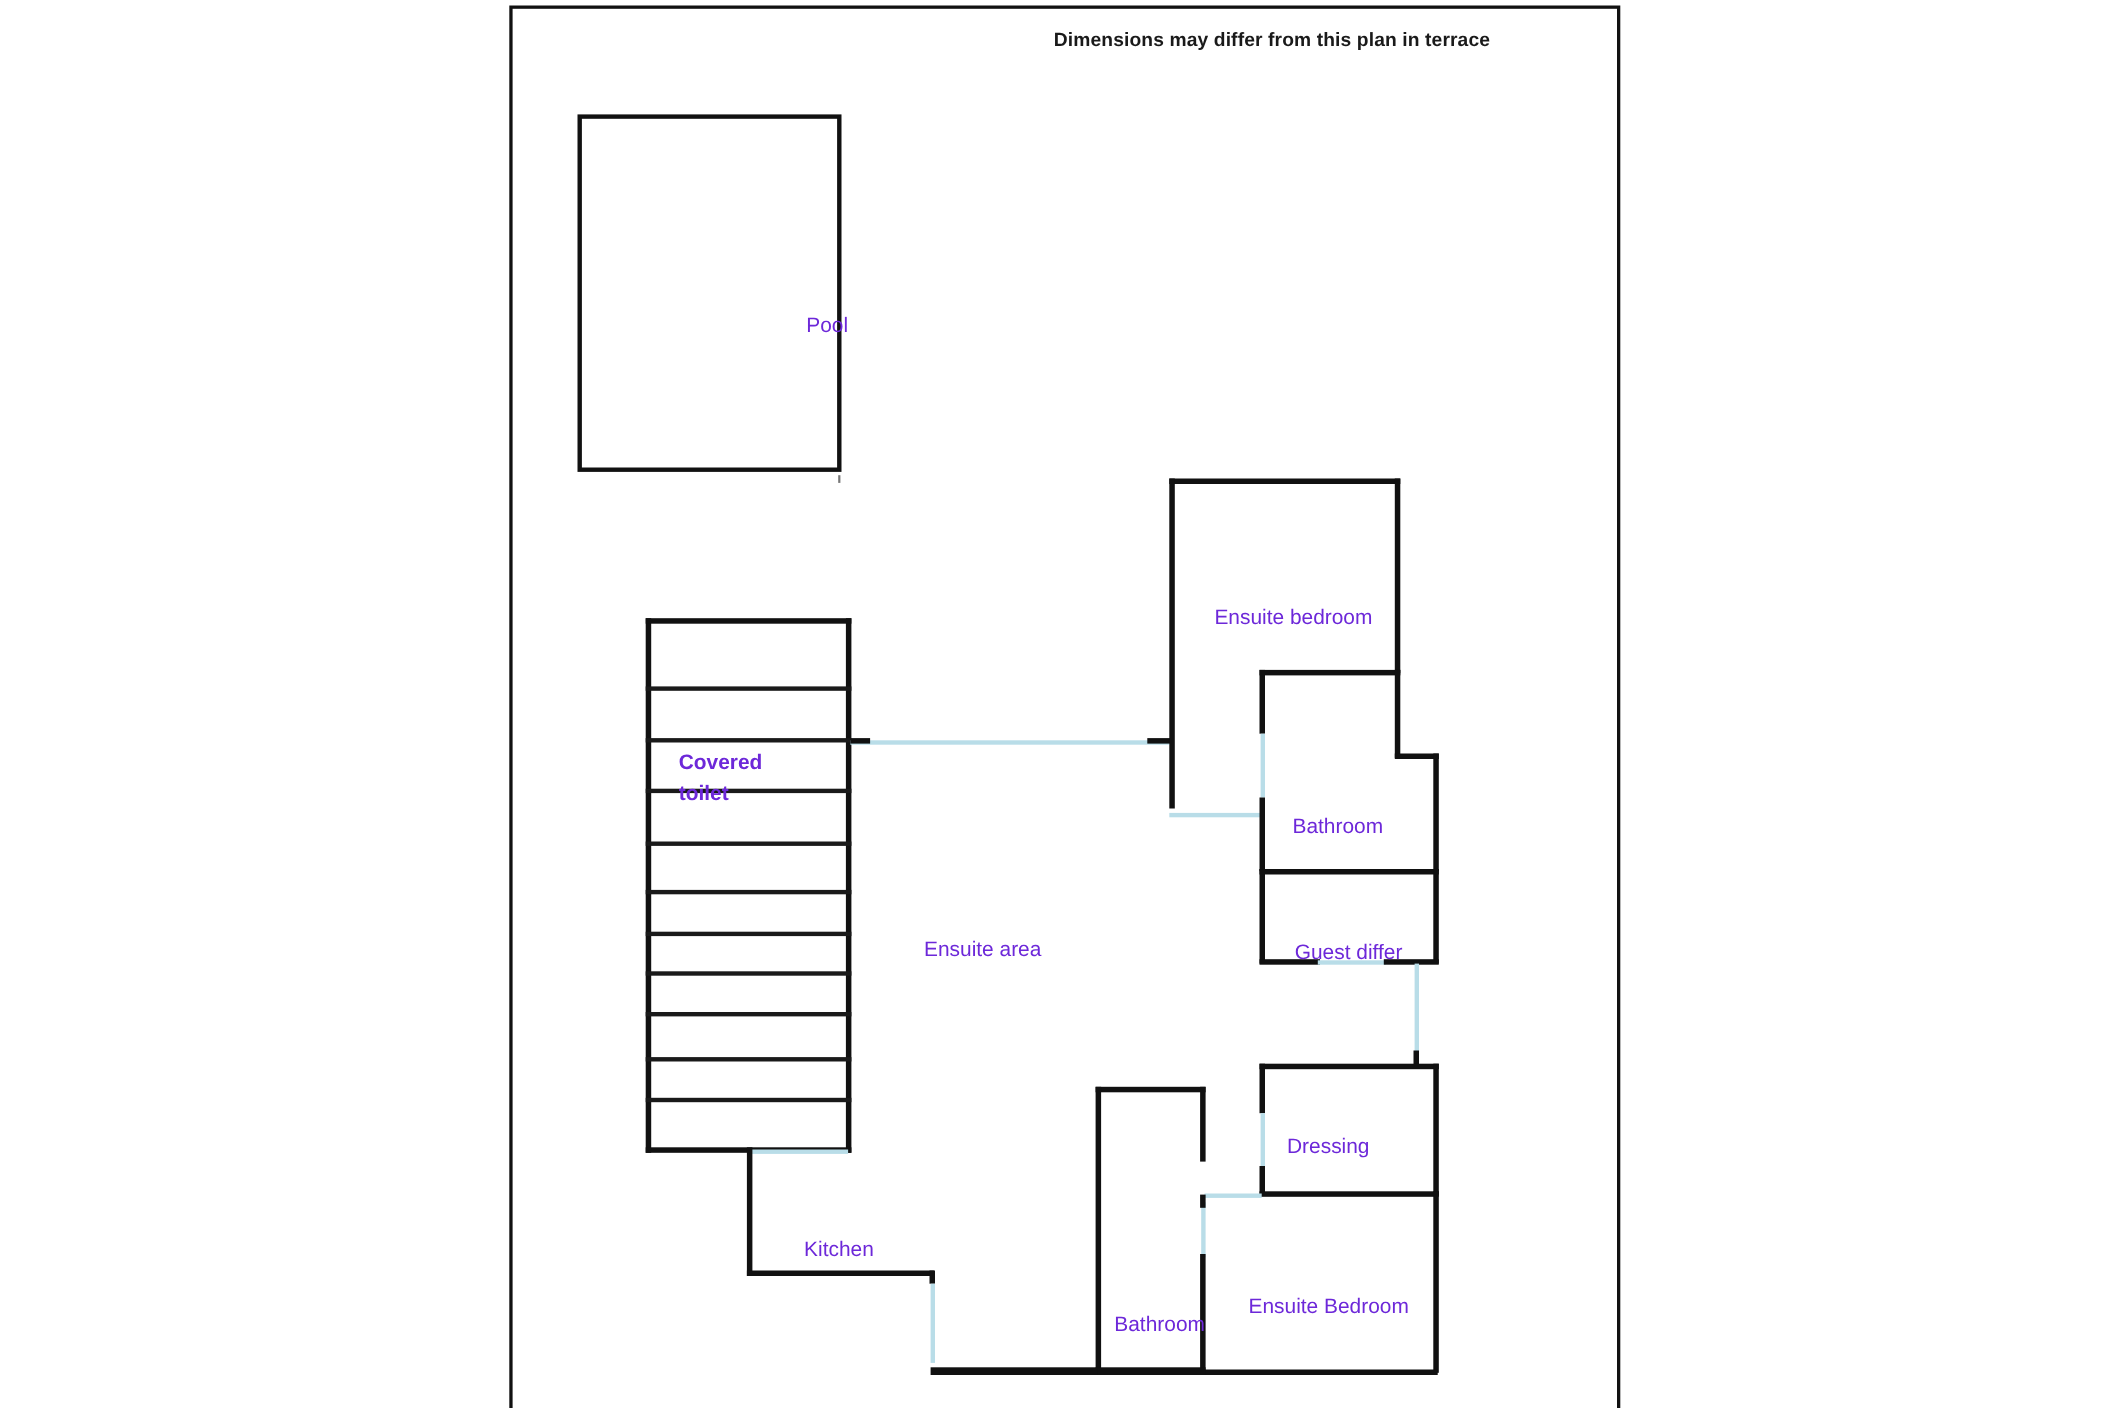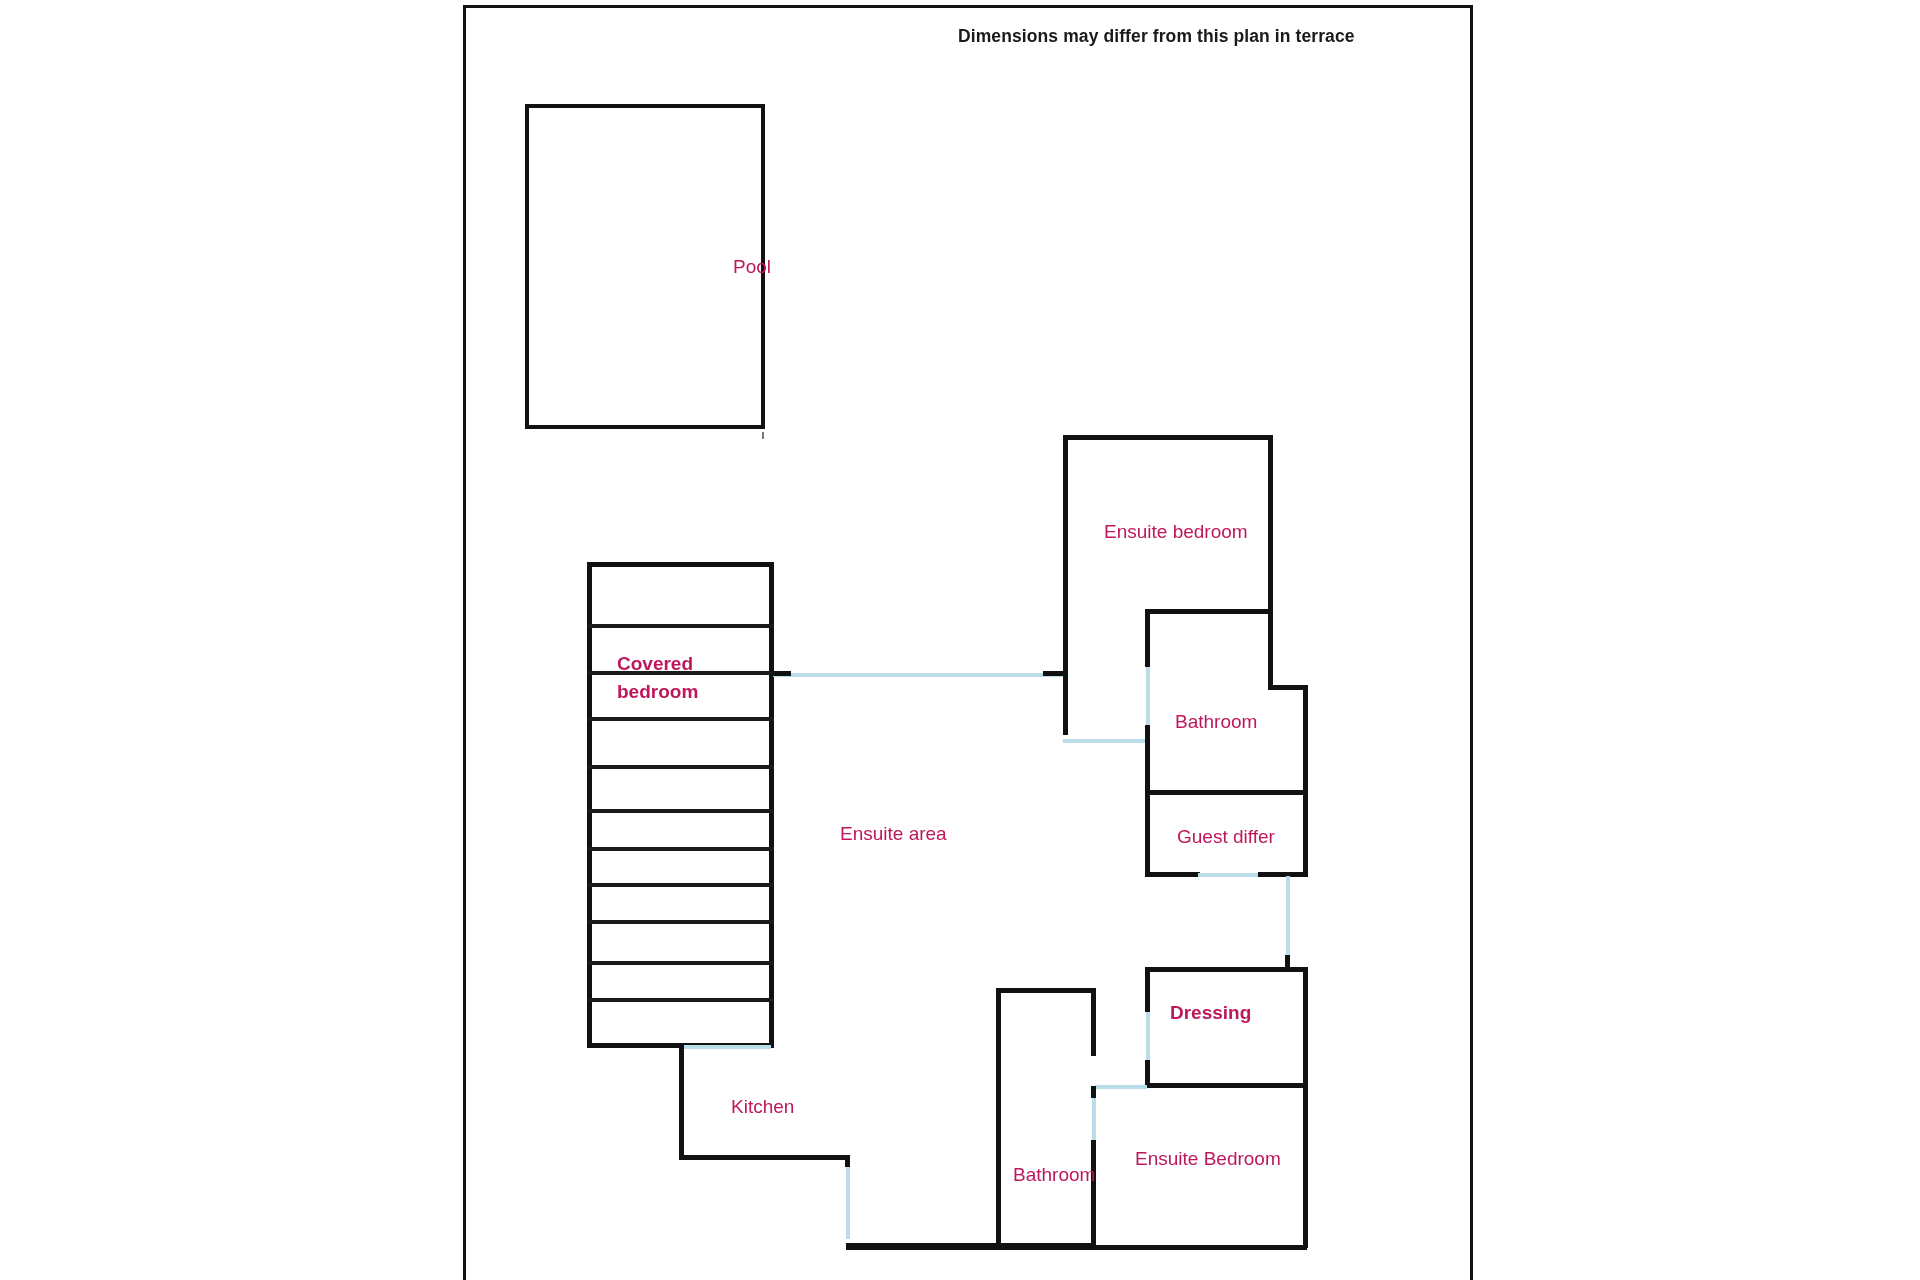--- a/index.html
+++ b/index.html
@@ -63,23 +63,24 @@
     height: 4px;
   }
   .glass-v {
     position: absolute;
     background: #b9dde8;
     width: 4px;
   }
   .room-label {
     position: absolute;
     font-size: 19px;
-    color: #be185d;
+    color: #6d28d9;
     white-space: nowrap;
     font-weight: 400;
+    margin-top: 30px;
   }
   .room-label.two-line {
     line-height: 28px;
   }
   .rect-room {
     position: absolute;
     border: 4px solid #111111;
     box-sizing: border-box;
     background: transparent;
   }
@@ -116,21 +117,21 @@
   <div class="wall-thin-h" style="left:587px; top:765px; width:187px;"></div>
   <div class="wall-thin-h" style="left:587px; top:809px; width:187px;"></div>
   <div class="wall-thin-h" style="left:587px; top:847px; width:187px;"></div>
   <div class="wall-thin-h" style="left:587px; top:883px; width:187px;"></div>
   <div class="wall-thin-h" style="left:587px; top:920px; width:187px;"></div>
   <div class="wall-thin-h" style="left:587px; top:961px; width:187px;"></div>
   <div class="wall-thin-h" style="left:587px; top:998px; width:187px;"></div>
 
   <div class="room-label two-line" style="left:617px; top:650px;font-weight:bold;">
     <div>Covered</div>
-    <div>bedroom</div>
+    <div>toilet</div>
   </div>
 
   <div class="glass-h" style="left:683px; top:1045px; width:88px;"></div>
 
   <div class="room-label" style="left:840px; top:823px;">Ensuite area</div>
 
   <div class="glass-h" style="left:773px; top:673px; width:290px;"></div>
   <div class="wall-h" style="left:773px; top:671px; width:18px;"></div>
   <div class="wall-h" style="left:1043px; top:671px; width:22px;"></div>
 
@@ -160,21 +161,21 @@
 
   <div class="glass-v" style="left:1286px; top:876px; height:93px;"></div>
   <div class="wall-v" style="left:1285px; top:955px; height:16px;"></div>
 
   <div class="wall-h" style="left:1145px; top:967px; width:163px;"></div>
   <div class="wall-v" style="left:1145px; top:967px; height:45px;"></div>
   <div class="glass-v" style="left:1146px; top:1012px; height:48px;"></div>
   <div class="wall-v" style="left:1145px; top:1060px; height:27px;"></div>
   <div class="wall-v" style="left:1303px; top:967px; height:120px;"></div>
   <div class="wall-h" style="left:1145px; top:1083px; width:163px;"></div>
-  <div class="room-label" style="left:1170px; top:1002px;font-weight:bold;">Dressing</div>
+  <div class="room-label" style="left:1170px; top:1002px;">Dressing</div>
 
   <div class="glass-h" style="left:1095px; top:1085px; width:52px;"></div>
 
   <div class="wall-v" style="left:1303px; top:1083px; height:165px;"></div>
   <div class="wall-h" style="left:1095px; top:1245px; width:212px;"></div>
   <div class="room-label" style="left:1135px; top:1148px;">Ensuite Bedroom</div>
 
   <div class="wall-h" style="left:996px; top:988px; width:100px;"></div>
   <div class="wall-v" style="left:996px; top:988px; height:259px;"></div>
   <div class="wall-v" style="left:1091px; top:988px; height:68px;"></div>

